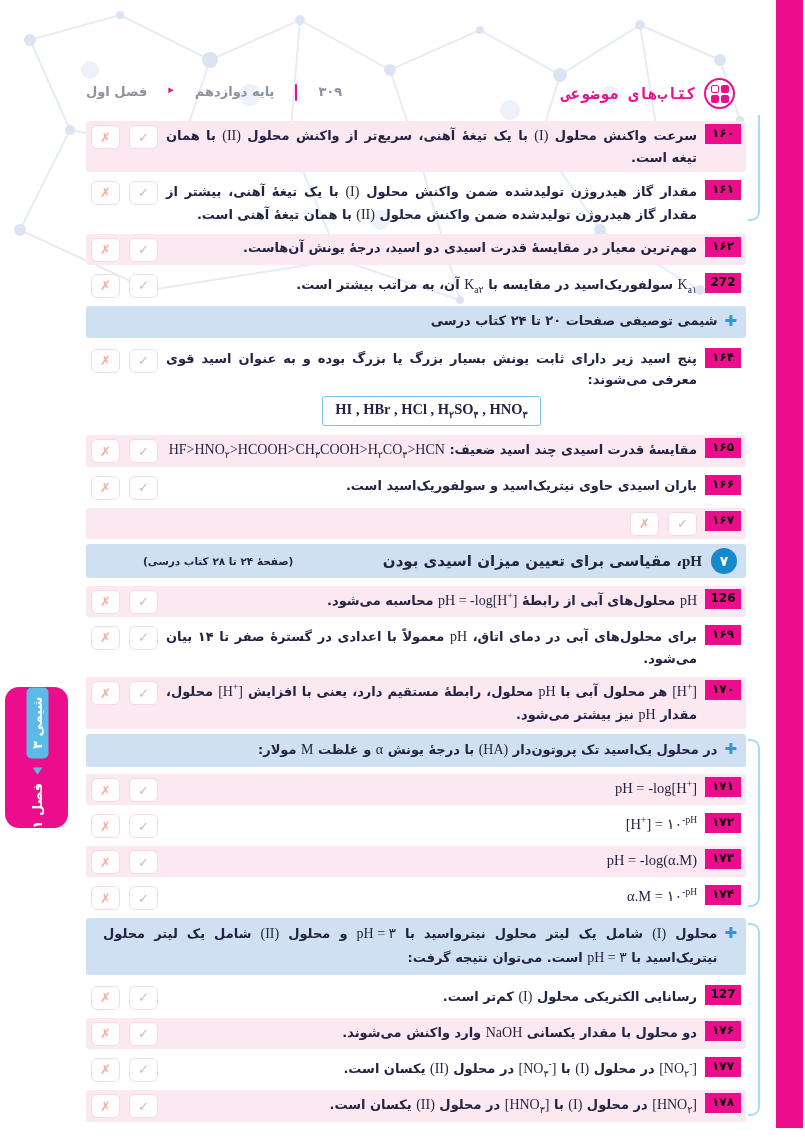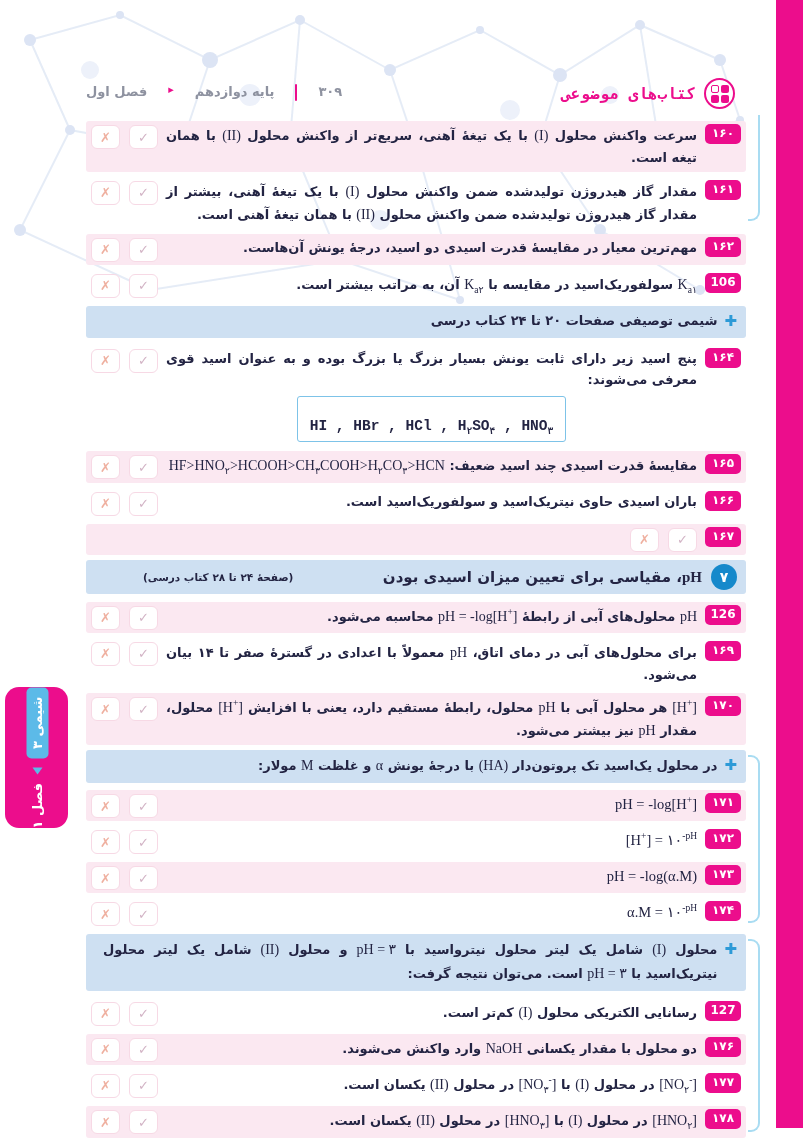--- a/index.html
+++ b/index.html
@@ -45,22 +45,22 @@
   .tab-book{background:var(--tab_blue);color:#fff;font-weight:bold;font-size:13px;
             padding:3px 9px 4px;border-radius:5px;white-space:nowrap;}
   .tab-tri{width:0;height:0;border-top:5px solid transparent;border-bottom:5px solid transparent;
            border-right:7px solid var(--tab_blue);}
   .tab-chap{color:#fff;font-weight:bold;font-size:13px;white-space:nowrap;}
 
   
   .content{position:absolute;top:121px;right:59px;width:660px;direction:rtl;z-index:2;}
   .row{display:flex;align-items:flex-start;margin-bottom:5px;padding:3px 5px;border-radius:3px;}
   .row.shaded{background:var(--row_pink);}
-  .badge{flex:0 0 auto;min-width:26px;text-align:center;background:var(--brand);color:#ffffff;
-         font-weight:bold;font-size:12px;border-radius:5px;padding:2px 5px 3px;margin-left:8px;line-height:1.25;}
+  .badge{flex:0 0 auto;min-width:26px;text-align:center;background:var(--brand);color:#000000;
+         font-weight:bold;font-size:12px;border-radius:0;padding:2px 5px 3px;margin-left:8px;line-height:1.25;}
   .itext{flex:1 1 auto;font-size:13px;font-weight:bold;line-height:1.65;color:var(--ink);
          text-align:justify;text-align-last:right;padding-left:8px;}
   .checks{flex:0 0 auto;display:flex;gap:9px;direction:ltr;margin-top:1px;}
   .cb{width:27px;height:22px;background:#fff;border:1.6px solid var(--cb_border);border-radius:6px;
       display:flex;align-items:center;justify-content:center;font-size:13px;font-weight:bold;cursor:pointer;}
   .cb .mark{line-height:1;}
   .cb.cross{color:var(--cross_col);}
   .cb.check{color:var(--check_col);}
 
   .fm{font-family:"Liberation Serif","DejaVu Serif",serif;font-weight:normal;font-size:14px;
@@ -78,22 +78,22 @@
        padding:4px 9px;margin:2px 0 8px;}
   .sec-num{flex:0 0 auto;width:26px;height:26px;border-radius:50%;background:var(--circle_blue);
            color:#fff;font-weight:bold;font-size:14px;display:flex;align-items:center;
            justify-content:center;margin-left:9px;}
   .sec-title{flex:1;font-size:15px;font-weight:bold;color:var(--ink);}
   .sec-title .fm{font-size:15px;font-weight:bold;}
   .sec-note{flex:0 0 auto;font-size:10.5px;font-weight:bold;color:var(--ink);margin-left:48px;}
 
   .fbox-wrap{text-align:center;margin:5px 0 1px;text-align-last:center;}
   .fbox{display:inline-block;direction:ltr;unicode-bidi:embed;border:1.6px solid var(--box_border);
-        border-radius:3px;background:#fff;padding:18px 12px 2px;
-        font-family:Liberation Mono, monospace;font-size:14.5px;}
+        border-radius:3px;background:#fff;padding:1px 12px 2px;
+        font-family:Liberation Serif, serif;font-size:14.5px;}
   .fbox sub{font-size:9.5px;}
 
   .group{position:relative;}
   .bracket{position:absolute;right:-14px;width:10px;border:2px solid var(--bracket_blue);
            border-left:none;border-radius:0 9px 9px 0;pointer-events:none;}
   .bracket.open-top{border-top:none;border-radius:0 0 9px 0;}
 </style>
 </head>
 <body>
 
@@ -216,21 +216,21 @@
         <span class="cb cross">
             <span class="mark">✗</span>
           </span>
         <span class="cb check">
             <span class="mark">✓</span>
           </span>
       </div>
     </div>
 
     <div class="row">
-      <span class="badge">106</span>
+      <span class="badge">272</span>
       <div class="itext"><span class="fm">K<sub>a۱</sub></span> سولفوریک‌اسید در مقایسه با <span class="fm">K<sub>a۲</sub></span> آن، به مراتب بیشتر است.</div>
       <div class="checks">
         <span class="cb cross">
             <span class="mark">✗</span>
           </span>
         <span class="cb check">
             <span class="mark">✓</span>
           </span>
       </div>
     </div>

